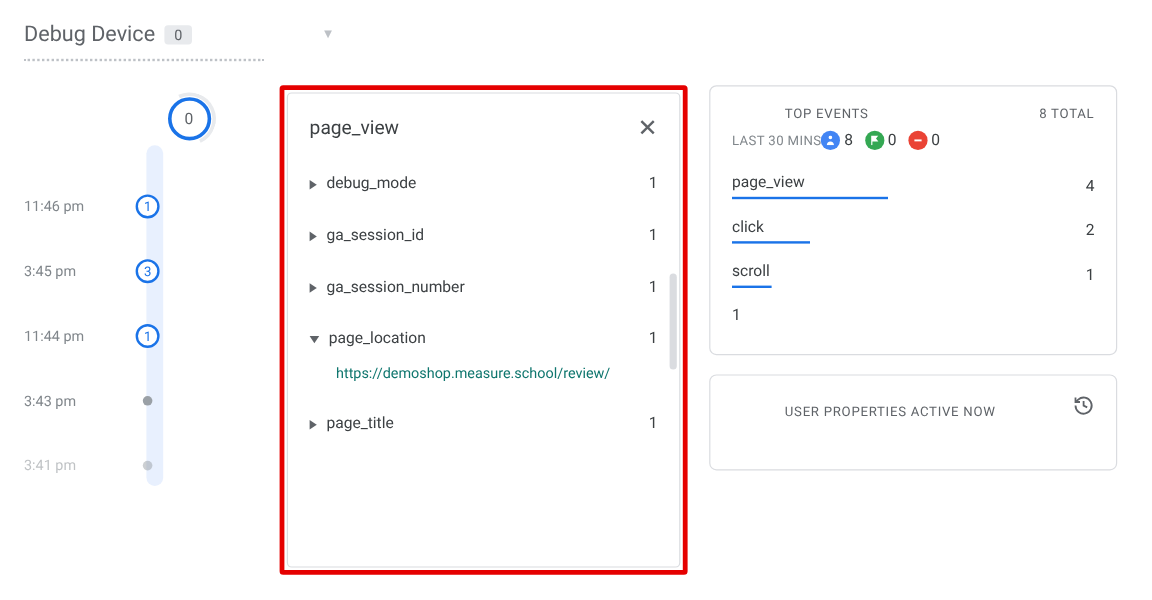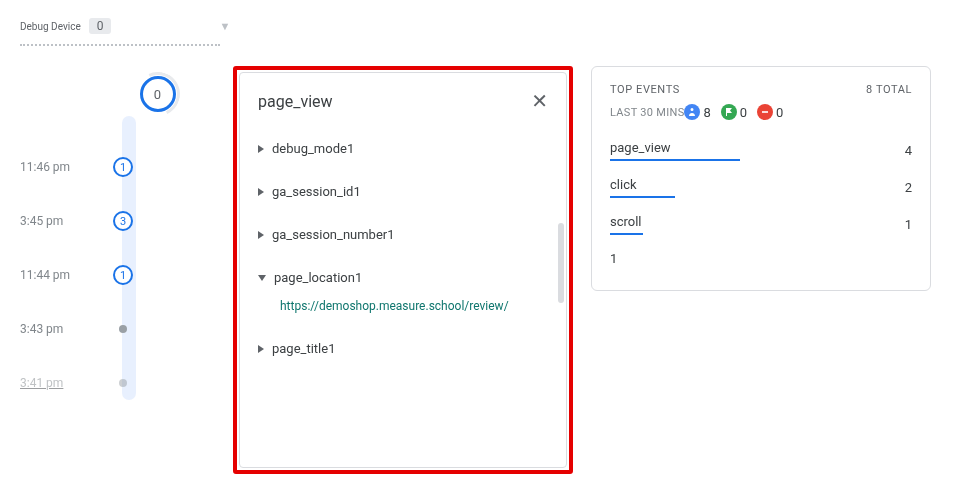--- a/index.html
+++ b/index.html
@@ -12,21 +12,21 @@
       color: #3c4043;
       font-size: 13px;
     }
     .header {
       padding: 18px 20px 10px 20px;
       display: flex;
       align-items: center;
       gap: 8px;
     }
     .header .title {
-      font-size: 10px;
+      font-size: 18px;
       color: #5f6368;
       font-weight: 400;
     }
     .header .badge {
       background: #e8eaed;
       border-radius: 3px;
       padding: 1px 8px;
       font-size: 12px;
       color: #5f6368;
     }
@@ -119,21 +119,21 @@
     .timeline-track {
       position: absolute;
       left: 102px;
       top: 50px;
       bottom: 10px;
       width: 14px;
       background: #e8f0fe;
       border-radius: 8px;
       z-index: 0;
     }
-    .timeline-faded { opacity: 0.5; text-decoration: underline; }
+    .timeline-faded { opacity: 0.5; }
 
     
     .event-panel {
       border: 4px solid #e50000;
       border-radius: 3px;
       width: 340px;
       background: #fff;
       padding: 2px;
     }
     .event-panel-inner {
@@ -176,20 +176,21 @@
       color: #3c4043;
       border-bottom: 3px solid #1a73e8;
       margin-bottom: -1px;
     }
     .param-list {
       padding: 0 18px;
     }
     .param-row {
       padding: 14px 0;
       display: flex;
+      justify-content: space-between;
       align-items: center;
       font-size: 13px;
       color: #3c4043;
     }
     .param-name {
       display: flex;
       align-items: center;
       gap: 8px;
     }
     .caret {
@@ -242,20 +243,21 @@
     .card-head {
       display: flex;
       justify-content: space-between;
       align-items: baseline;
     }
     .card-title {
       font-size: 11px;
       letter-spacing: 0.6px;
       color: #5f6368;
       text-transform: uppercase;
+      margin-left: 44px;
     }
     .card-total {
       font-size: 11px;
       letter-spacing: 0.6px;
       color: #5f6368;
     }
     .card-subhead {
       display: flex;
       justify-content: flex-start;
       align-items: center;
@@ -462,14 +464,26 @@
               <div class="bar" style="width: 32.5px;"></div>
             </div>
             <span>1</span>
           </div>
           <div class="event-item">
             <span>1</span>
           </div>
         </div>
     </div>
 
+    <div class="card props">
+      <div class="card-head">
+        <span class="card-title">USER PROPERTIES ACTIVE NOW</span>
+        <span class="history-icon">
+          <svg width="18" height="18" viewBox="0 0 24 24" fill="none" stroke="#5f6368" stroke-width="2">
+            <path d="M3 12a9 9 0 1 0 3-6.7L3 8"></path>
+            <polyline points="3 3 3 8 8 8"></polyline>
+            <polyline points="12 7 12 12 16 14"></polyline>
+          </svg>
+        </span>
+      </div>
+    </div>
   </div>
 </div>
 
 </body></html>

